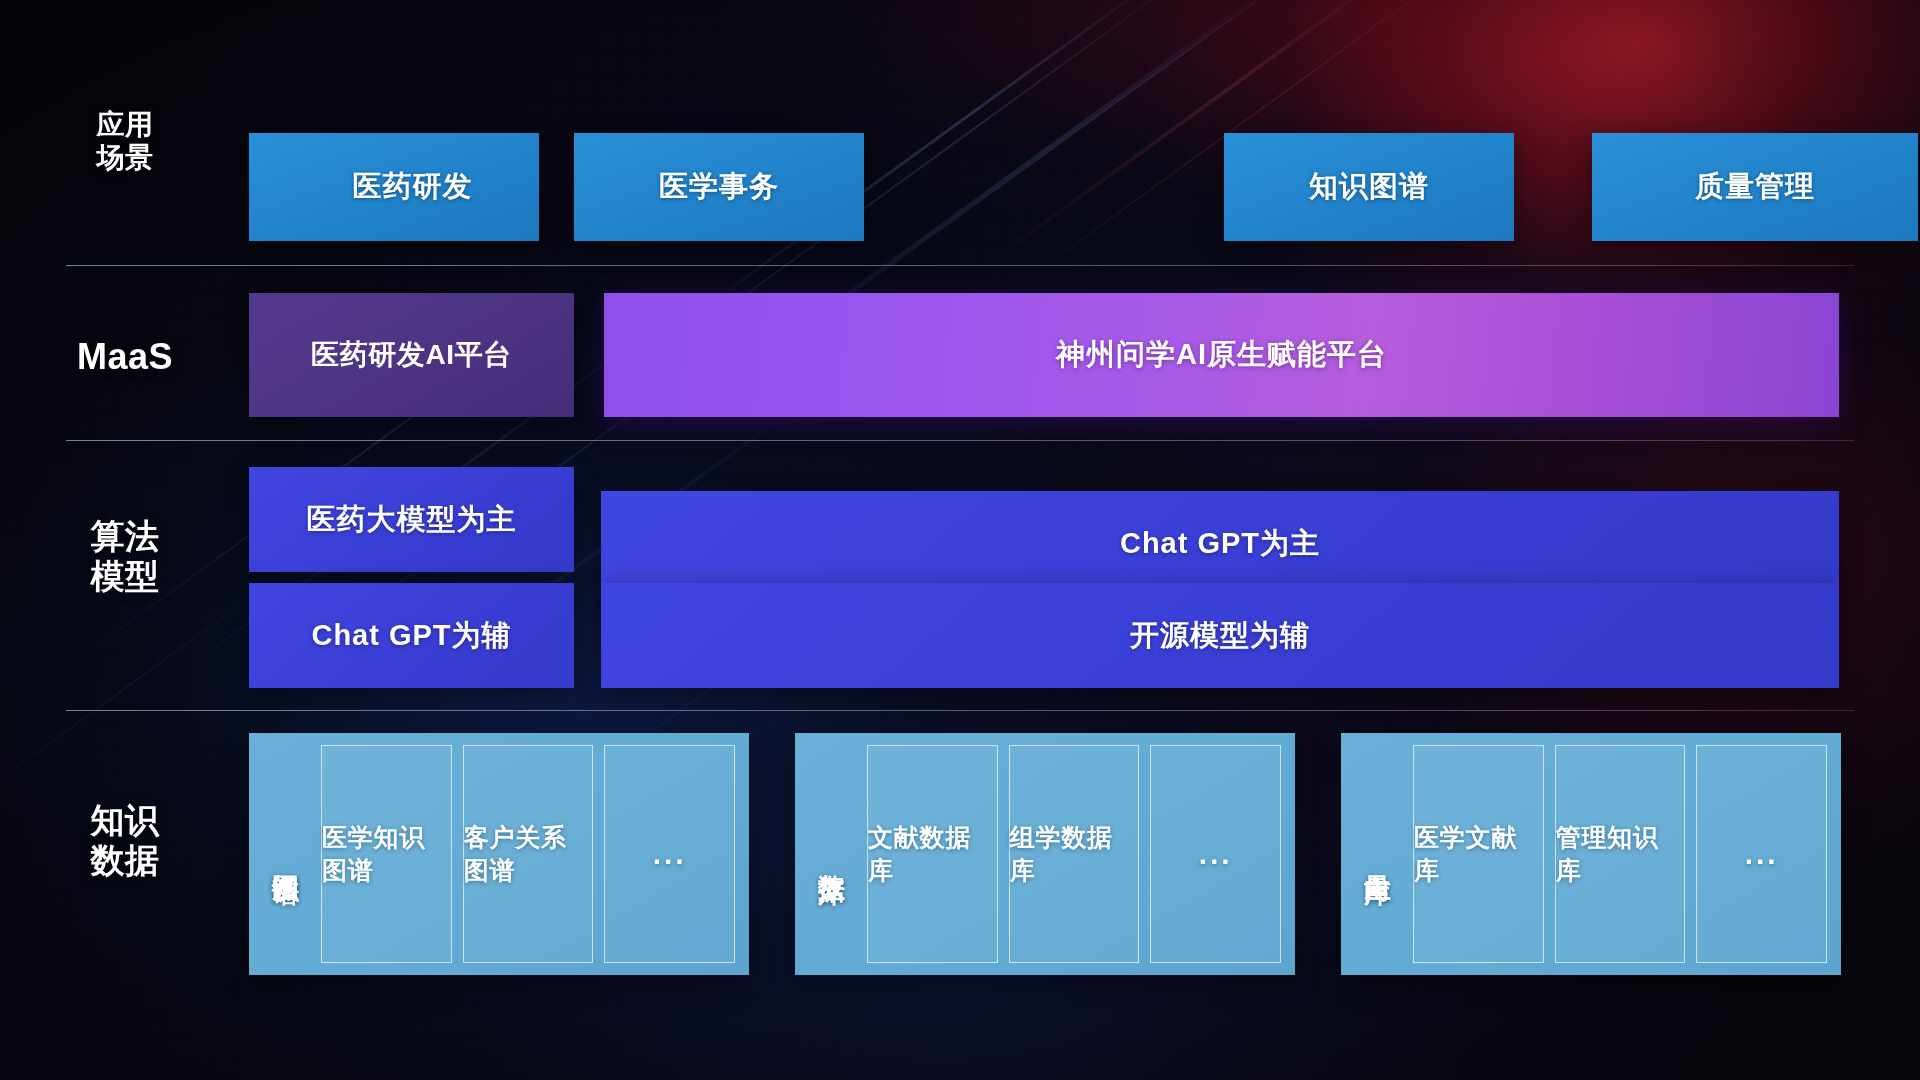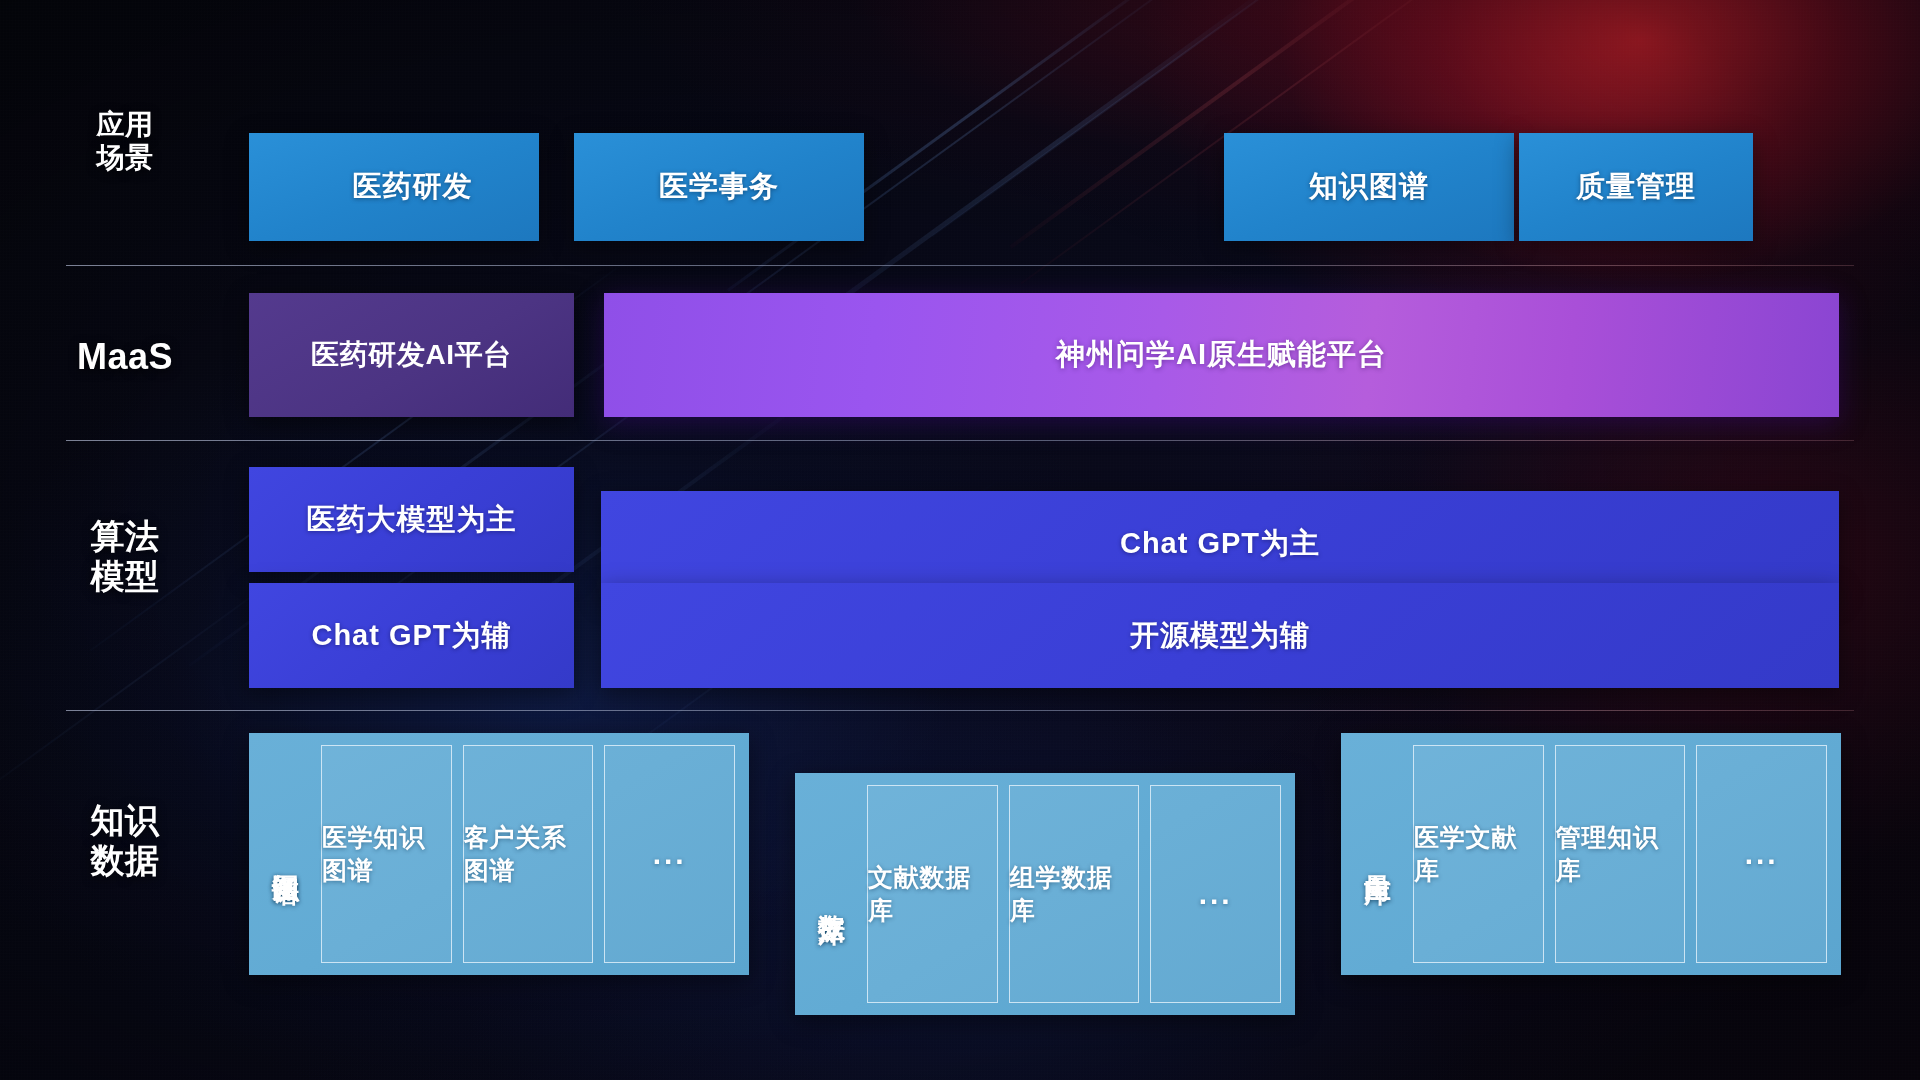--- a/index.html
+++ b/index.html
@@ -163,21 +163,21 @@
 
   <div class="scn-box" style="left:249px;top:133px;width:290px;height:108px;padding-left:37px;">
     <span>医药研发</span>
   </div>
   <div class="scn-box" style="left:574px;top:133px;width:290px;height:108px;">
     <span>医学事务</span>
   </div>
   <div class="scn-box" style="left:1224px;top:133px;width:290px;height:108px;">
     <span>知识图谱</span>
   </div>
-  <div class="scn-box" style="left:1519px;top:133px;width:234px;height:108px;font-family:Liberation Serif, serif;">
+  <div class="scn-box" style="left:1592px;top:133px;width:326px;height:108px;font-family:Liberation Serif, serif;">
     <span>质量管理</span>
   </div>
 
   <div class="divider" style="left:66px;top:265px;width:1788px;"></div>
 
   <div class="tier-label" style="left:60px;top:336px;width:130px;font-size:36px;">MaaS</div>
 
   <div class="maas-left" style="left:249px;top:293px;width:325px;height:124px;">
     <span>医药研发AI平台</span>
   </div>
@@ -210,21 +210,21 @@
 
   <div class="kd-panel" style="left:249px;top:733px;width:500px;height:242px;">
     <div class="kd-side">知识图谱</div>
     <div class="kd-items">
       <div class="kd-item">医学知识图谱</div>
       <div class="kd-item">客户关系图谱</div>
       <div class="kd-item dots">...</div>
     </div>
   </div>
 
-  <div class="kd-panel" style="left:795px;top:733px;width:500px;height:242px;margin-top:40px;">
+  <div class="kd-panel" style="left:795px;top:733px;width:500px;height:242px;">
     <div class="kd-side">数据库</div>
     <div class="kd-items">
       <div class="kd-item">文献数据库</div>
       <div class="kd-item">组学数据库</div>
       <div class="kd-item dots">...</div>
     </div>
   </div>
 
   <div class="kd-panel" style="left:1341px;top:733px;width:500px;height:242px;">
     <div class="kd-side">向量库</div>

